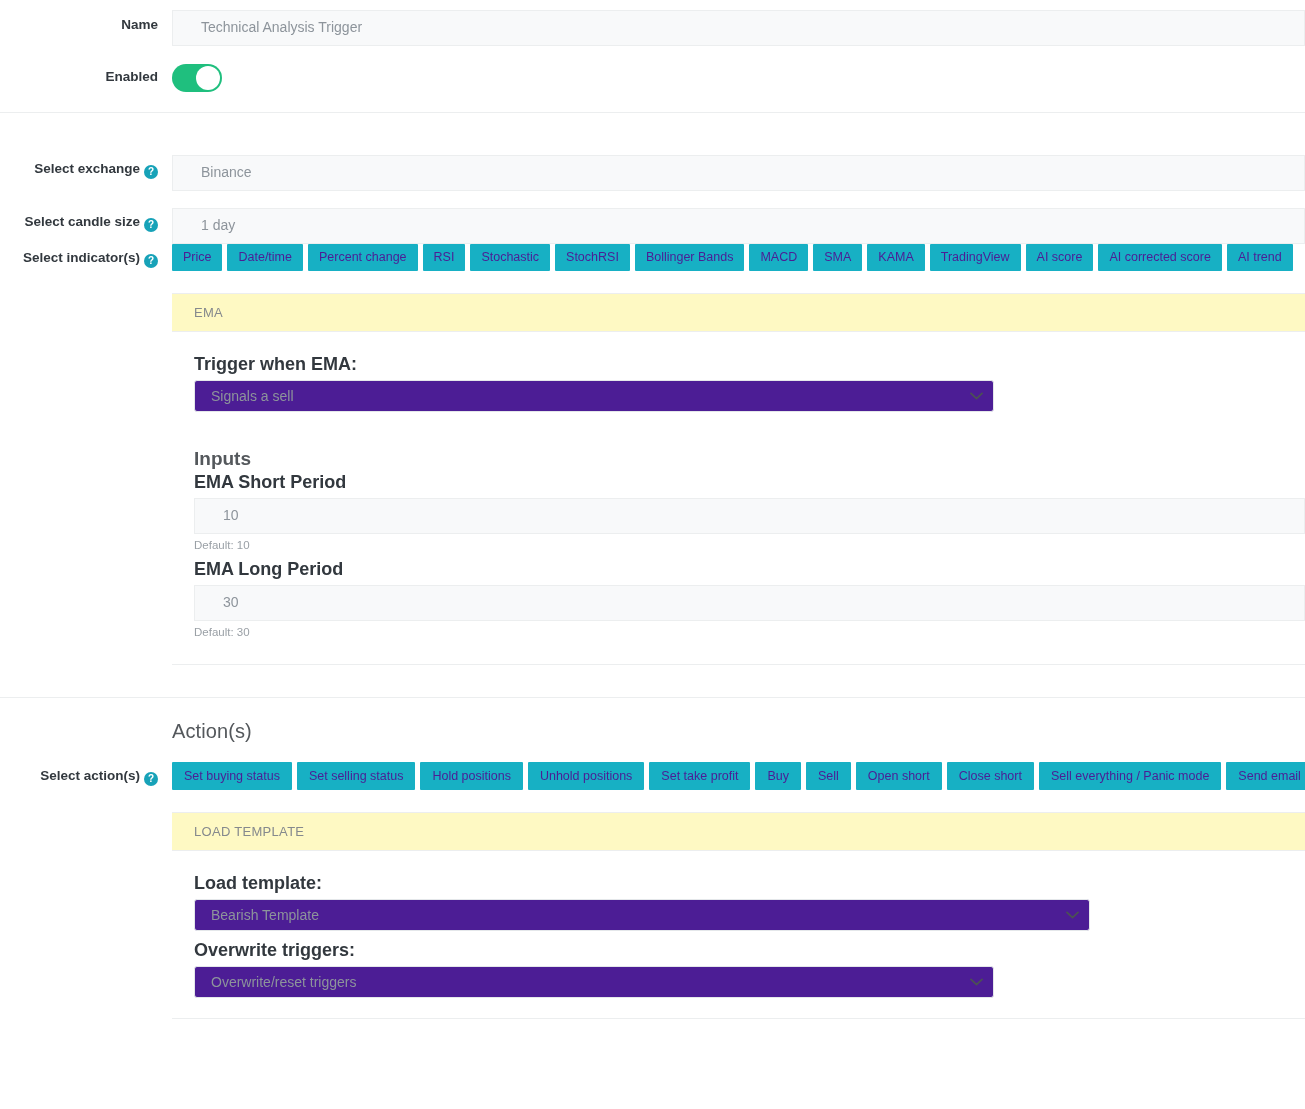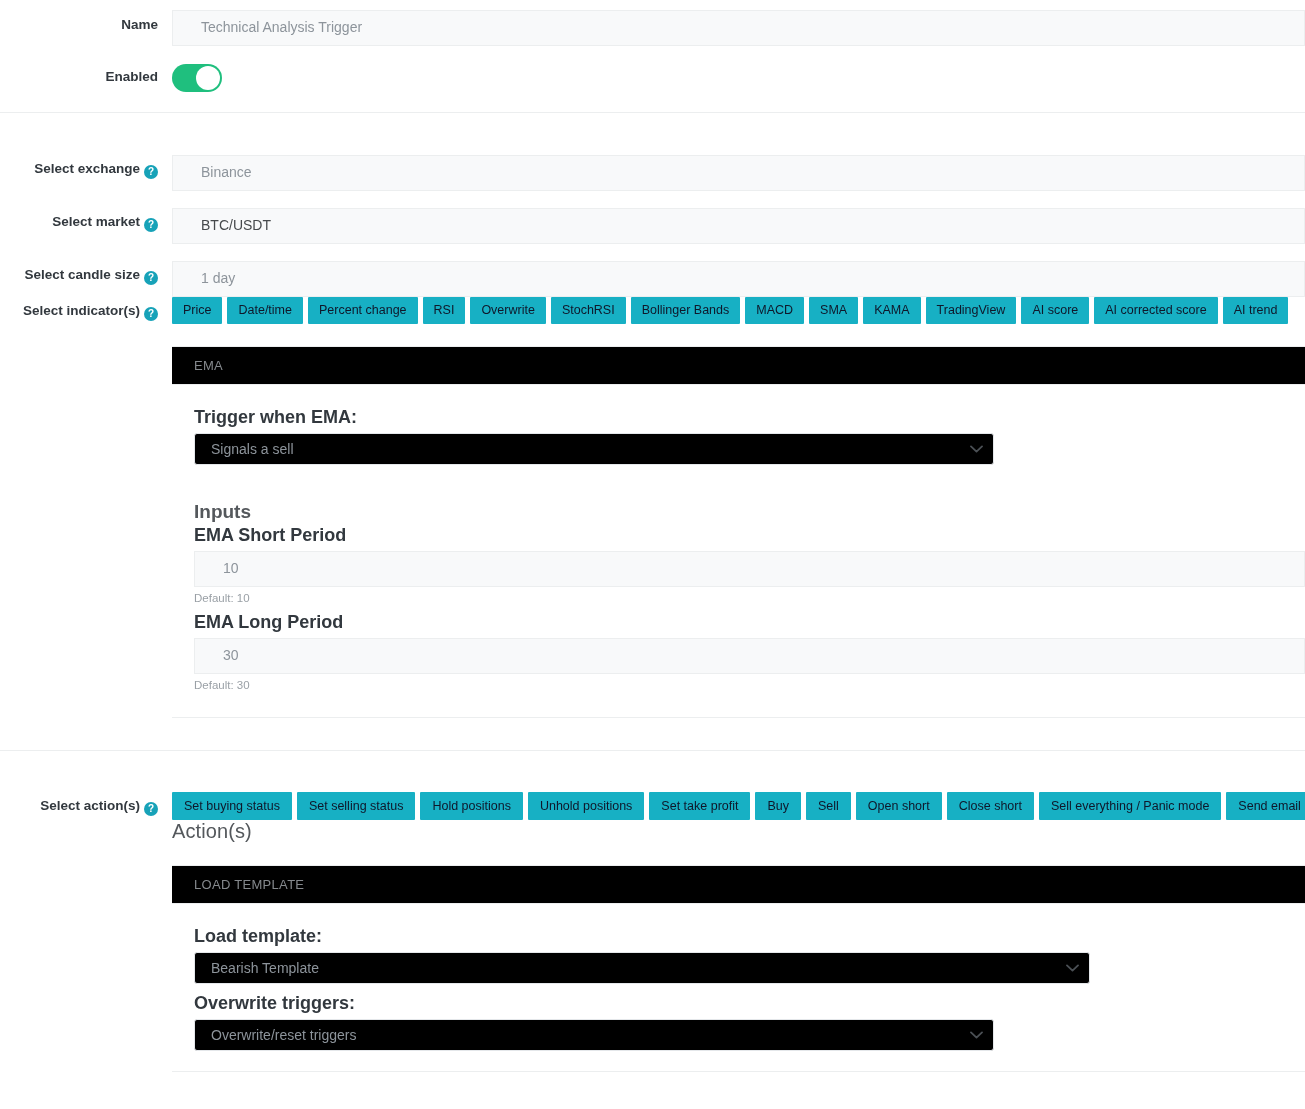--- a/index.html
+++ b/index.html
@@ -71,21 +71,21 @@
   .txt-input.filled { color: #46494c; }
 
   .sel-wrap {
     position: relative;
     width: 800px;
     max-width: 100%;
   }
   .sel-box {
     height: 32px;
     line-height: 31px;
-    background: #000000;
+    background: #4c1d95;
     border: 1px solid #e4e7ea;
     border-radius: 3px;
     padding: 0 30px 0 16px;
     font-size: 14px;
     color: #8d949b;
     white-space: nowrap;
     overflow: hidden;
   }
   .chev {
     position: absolute;
@@ -113,21 +113,21 @@
   }
 
   
   .pill-wrap {
     display: flex;
     flex-wrap: nowrap;
     gap: 5px;
   }
   .pill {
     background: #17b0c4;
-    color: #0f172a;
+    color: #4c1d95;
     border: none;
     border-radius: 1px;
     height: 27px;
     line-height: 27px;
     padding: 0 11px;
     font-size: 12.5px;
     font-family: "Liberation Sans", sans-serif;
     white-space: nowrap;
     cursor: pointer;
   }
@@ -166,21 +166,21 @@
 
   
   .panel {
     margin-left: 172px;
     border: 1px solid #eceeef;
     border-left: none;
     border-right: none;
     background: #ffffff;
   }
   .panel-head {
-    background: #000000;
+    background: #fef9c3;
     border-bottom: 1px solid #eceeef;
     padding: 11px 22px;
     font-size: 13px;
     color: #85898d;
     letter-spacing: .3px;
   }
   .panel-body {
     padding: 22px 22px 26px 22px;
   }
 
@@ -215,49 +215,41 @@
 
   <div class="row" style="margin-top:20px;">
     <div class="lbl-col" style="padding-top:6px;">
       <span>Select exchange</span><span class="help-icon">?</span>
     </div>
     <div class="field-col">
       <div class="txt-input">Binance</div>
     </div>
   </div>
 
-  <div class="row" style="margin-top:17px;">
-    <div class="lbl-col" style="padding-top:6px;">
-      <span>Select market</span><span class="help-icon">?</span>
-    </div>
-    <div class="field-col">
-      <div class="txt-input filled">BTC/USDT</div>
-    </div>
-  </div>
 
   <div class="row" style="margin-top:17px;">
     <div class="lbl-col" style="padding-top:6px;">
       <span>Select candle size</span><span class="help-icon">?</span>
     </div>
     <div class="field-col">
       <div class="txt-input">1 day</div>
     </div>
   </div>
 
   <div class="row" style="margin-top:0;">
     <div class="lbl-col" style="padding-top:6px;">
       <span>Select indicator(s)</span><span class="help-icon">?</span>
     </div>
     <div class="field-col">
       <div class="pill-wrap" id="indicator-pills">
           <button class="pill">Price</button>
           <button class="pill">Date/time</button>
           <button class="pill">Percent change</button>
           <button class="pill">RSI</button>
-          <button class="pill">Overwrite</button>
+          <button class="pill">Stochastic</button>
           <button class="pill">StochRSI</button>
           <button class="pill">Bollinger Bands</button>
           <button class="pill">MACD</button>
           <button class="pill">SMA</button>
           <button class="pill">KAMA</button>
           <button class="pill">TradingView</button>
           <button class="pill">AI score</button>
           <button class="pill">AI corrected score</button>
           <button class="pill">AI trend</button>
         </div>
@@ -291,47 +283,47 @@
           <div class="txt-input" style="width: 1111px;">30</div>
           <p class="hint">Default: 30</p>
         </div>
       </div>
   </div>
 </div>
 
 <div class="divider" style="margin-top:32px;"></div>
 
 <div style="padding-top:22px;">
+  <div class="row">
+    <div class="lbl-col"></div>
+    <div class="field-col">
+      <h2 class="sec-title">Action(s)</h2>
+    </div>
+  </div>
+
   <div class="row" style="margin-top:19px;">
     <div class="lbl-col" style="padding-top:6px;">
       <span>Select action(s)</span><span class="help-icon">?</span>
     </div>
     <div class="field-col">
       <div class="pill-wrap" id="action-pills">
           <button class="pill action">Set buying status</button>
           <button class="pill action">Set selling status</button>
           <button class="pill action">Hold positions</button>
           <button class="pill action">Unhold positions</button>
           <button class="pill action">Set take profit</button>
           <button class="pill action">Buy</button>
           <button class="pill action">Sell</button>
           <button class="pill action">Open short</button>
           <button class="pill action">Close short</button>
           <button class="pill action">Sell everything / Panic mode</button>
           <button class="pill action">Send email</button>
         </div>
     </div>
   </div>
-
-  <div class="row">
-    <div class="lbl-col"></div>
-    <div class="field-col">
-      <h2 class="sec-title">Action(s)</h2>
-    </div>
-  </div>
 </div>
 
 <div class="panel" style="margin-top:22px;">
   <div class="panel-head">LOAD TEMPLATE</div>
   <div class="panel-body" style="padding-bottom:20px;">
     <p class="bold-label">Load template:</p>
     <div class="sel-wrap" style="width:896px;">
       <div class="sel-box">Bearish Template</div>
       <span class="chev">
         <svg width="13" height="8" viewBox="0 0 13 8">

